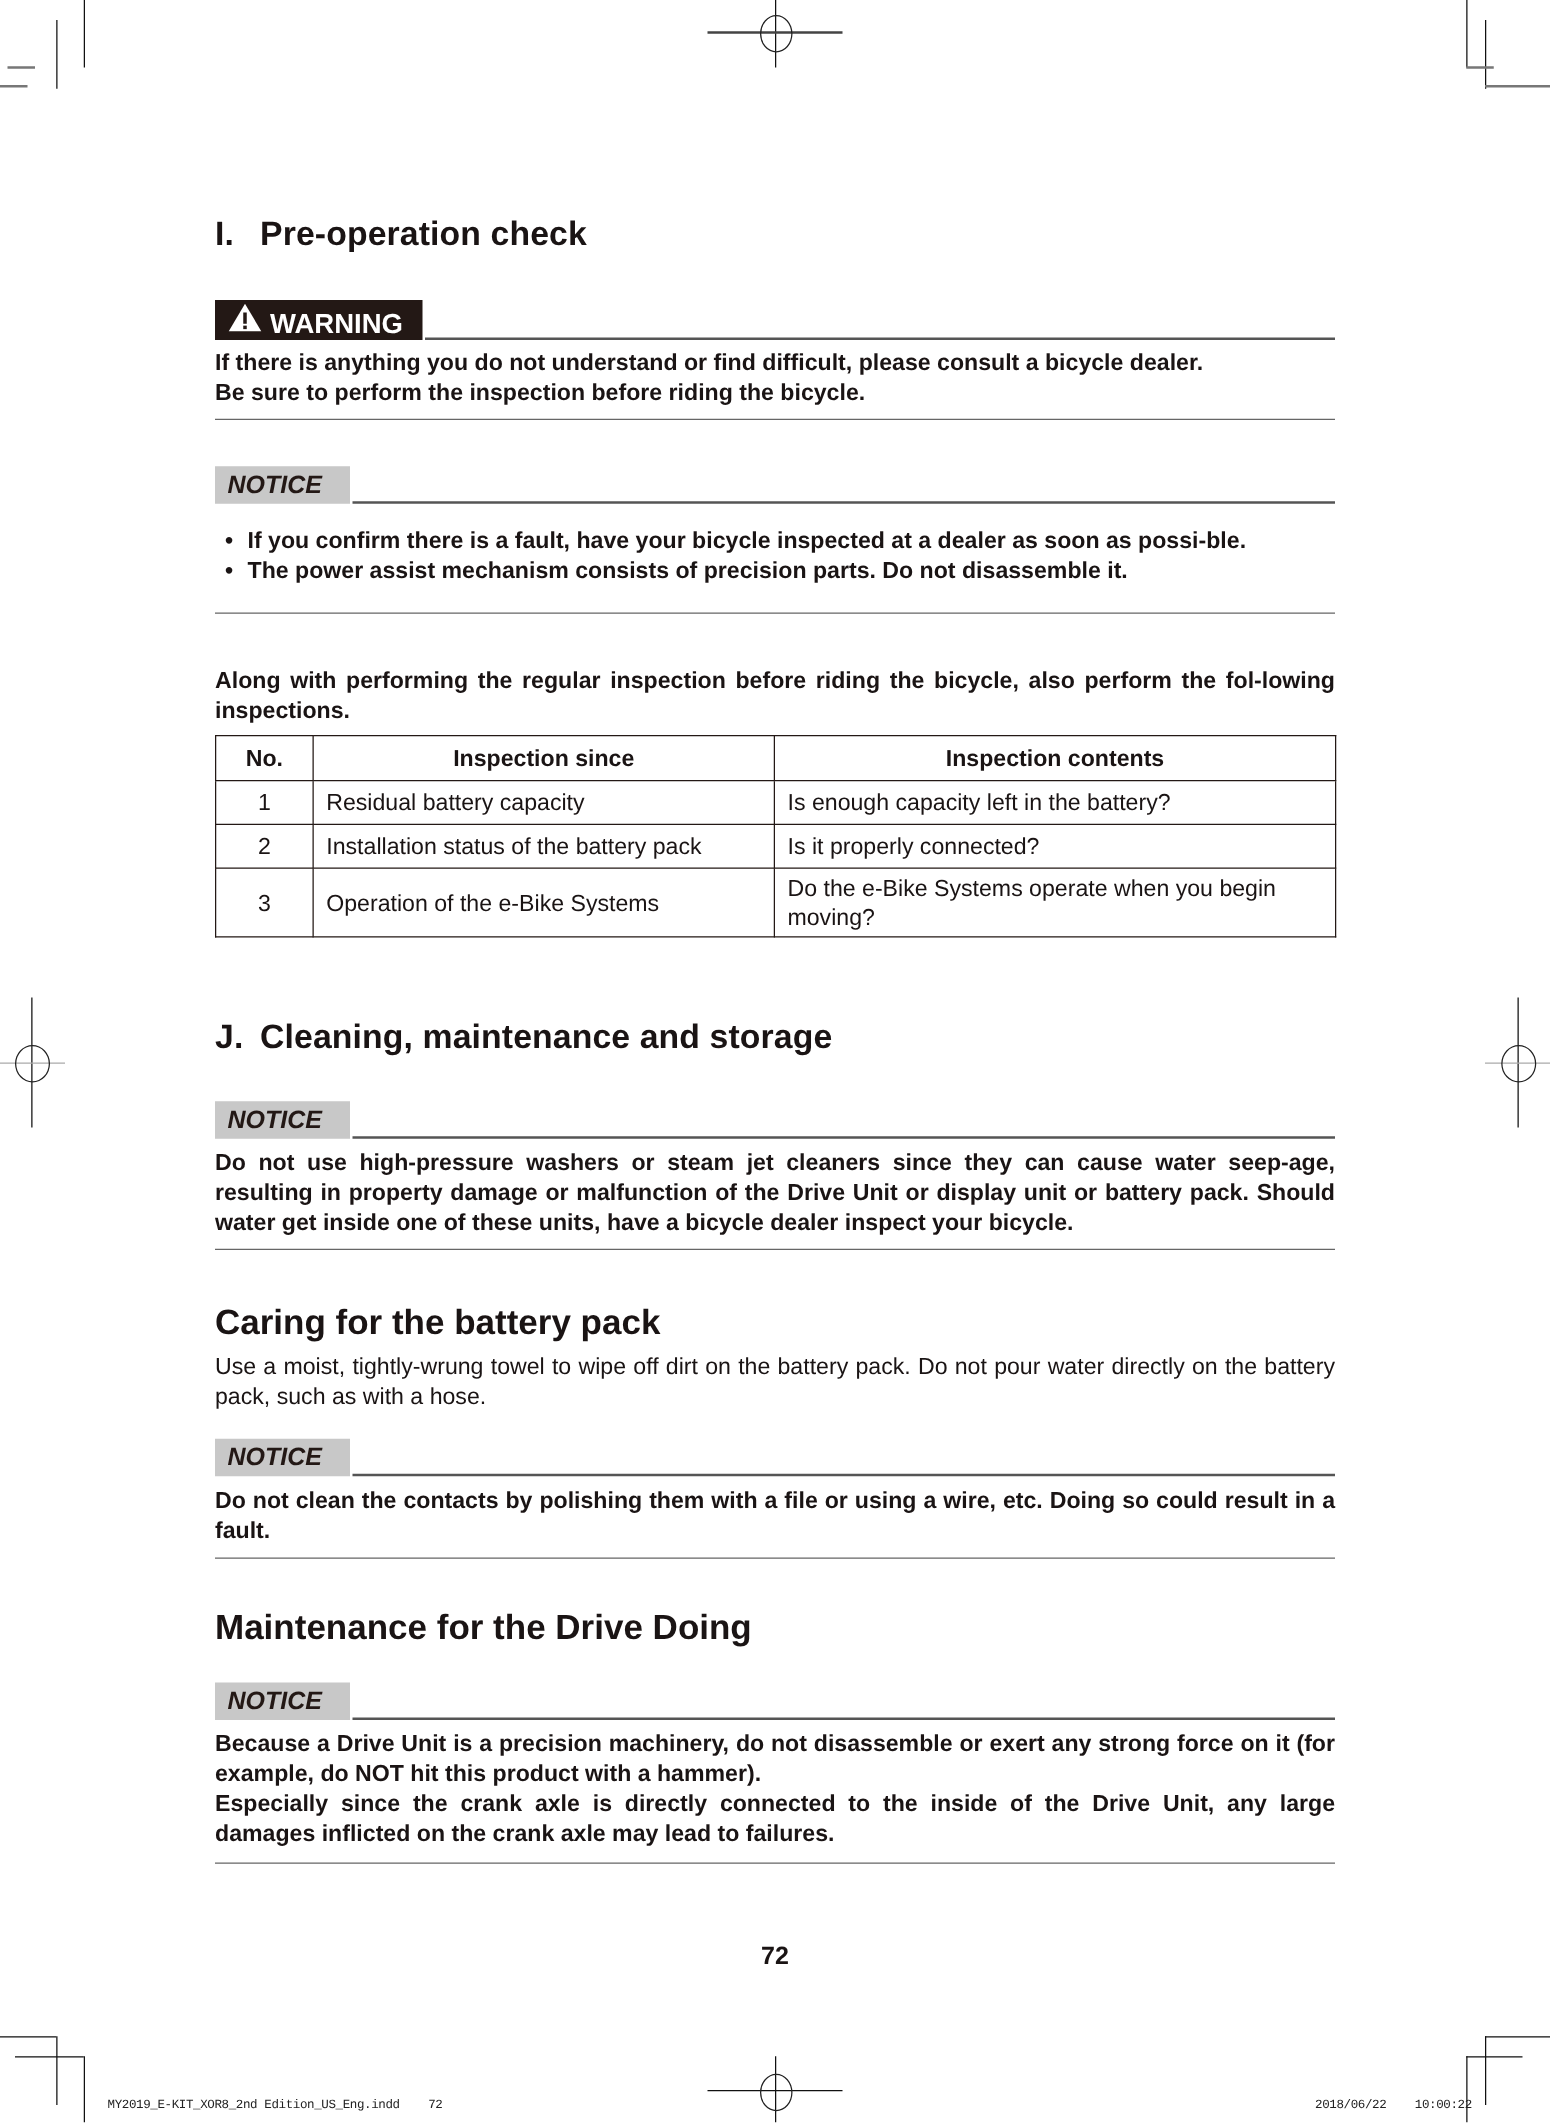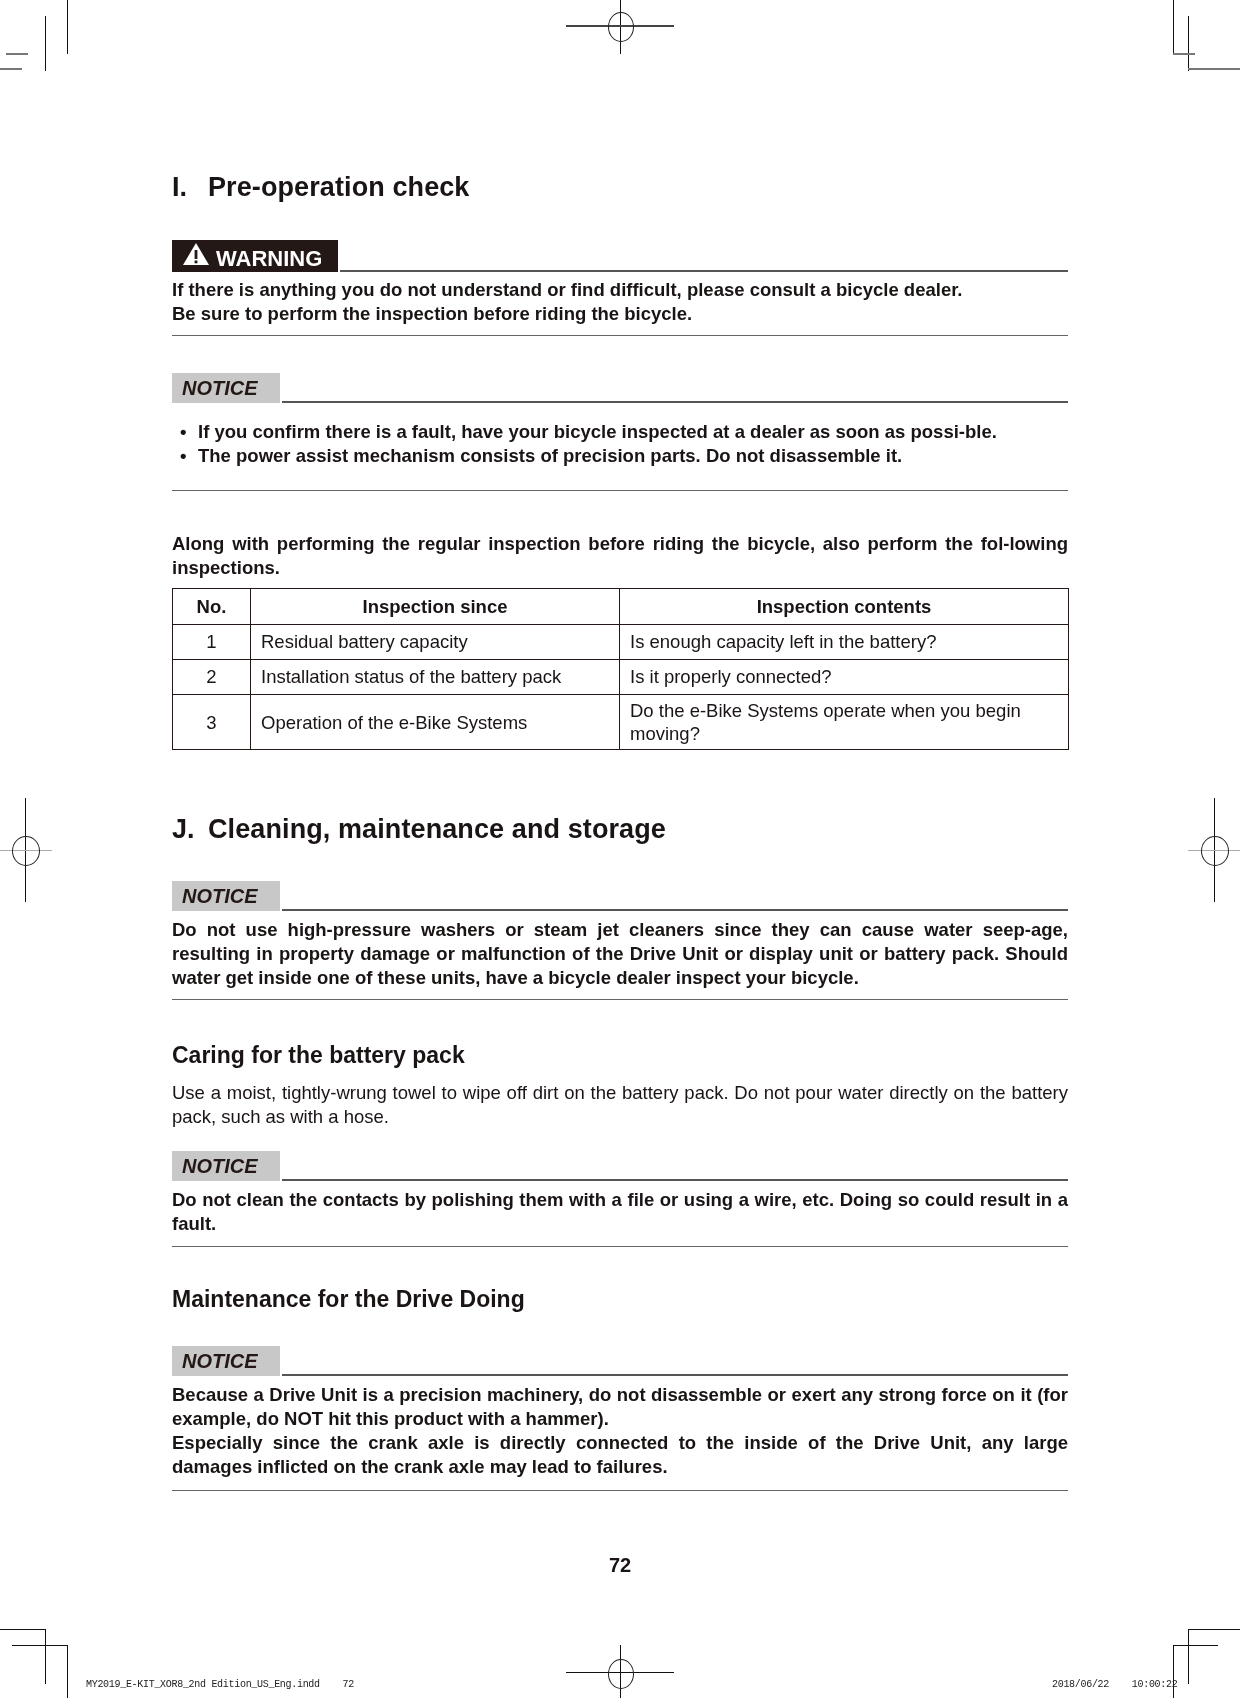--- a/index.html
+++ b/index.html
@@ -5,21 +5,21 @@
   html, body { margin: 0; padding: 0; background: #ffffff; }
   body { width: 1240px; height: 1698px; position: relative; overflow: hidden;
          font-family: "Liberation Sans", sans-serif; color: #1a1414; }
   
   .vline { position: absolute; width: 1px; background: #111; }
   .hline { position: absolute; height: 1px; background: #111; }
   .hline.gray { height: 2px; background: #777; }
   .reg-circle { position: absolute; border: 1px solid #222; border-radius: 50%; }
   .h1 { position: absolute; left: 172px; font-weight: bold; font-size: 27px; letter-spacing: 0.1px; }
   .h1 .num { display: inline-block; width: 36px; }
-  .h2 { position: absolute; left: 172px; font-weight: bold; font-size: 23px; }
+  .h2 { position: absolute; left: 172px; font-weight: bold; font-size: 28px; }
 
   .label-row { position: absolute; left: 172px; width: 896px; height: 32px; }
   .warn-label { position: absolute; left: 0; top: 0; height: 32px; width: 166px;
                 background: #231815; color: #fff; font-weight: bold; font-size: 22px;
                 display: flex; align-items: flex-end; gap: 6px; padding-left: 10px; box-sizing: border-box; }
   .notice-label { position: absolute; left: 0; top: 0; height: 30px; width: 108px;
                   background: #c8c8c8; color: #231815; font-weight: bold; font-style: italic; font-size: 20px;
                   display: flex; align-items: center; padding-left: 10px; box-sizing: border-box; }
   .label-line { position: absolute; right: 0; height: 2px; background: #555; }
   .rule { position: absolute; left: 172px; width: 896px; height: 1px; background: #666; }

